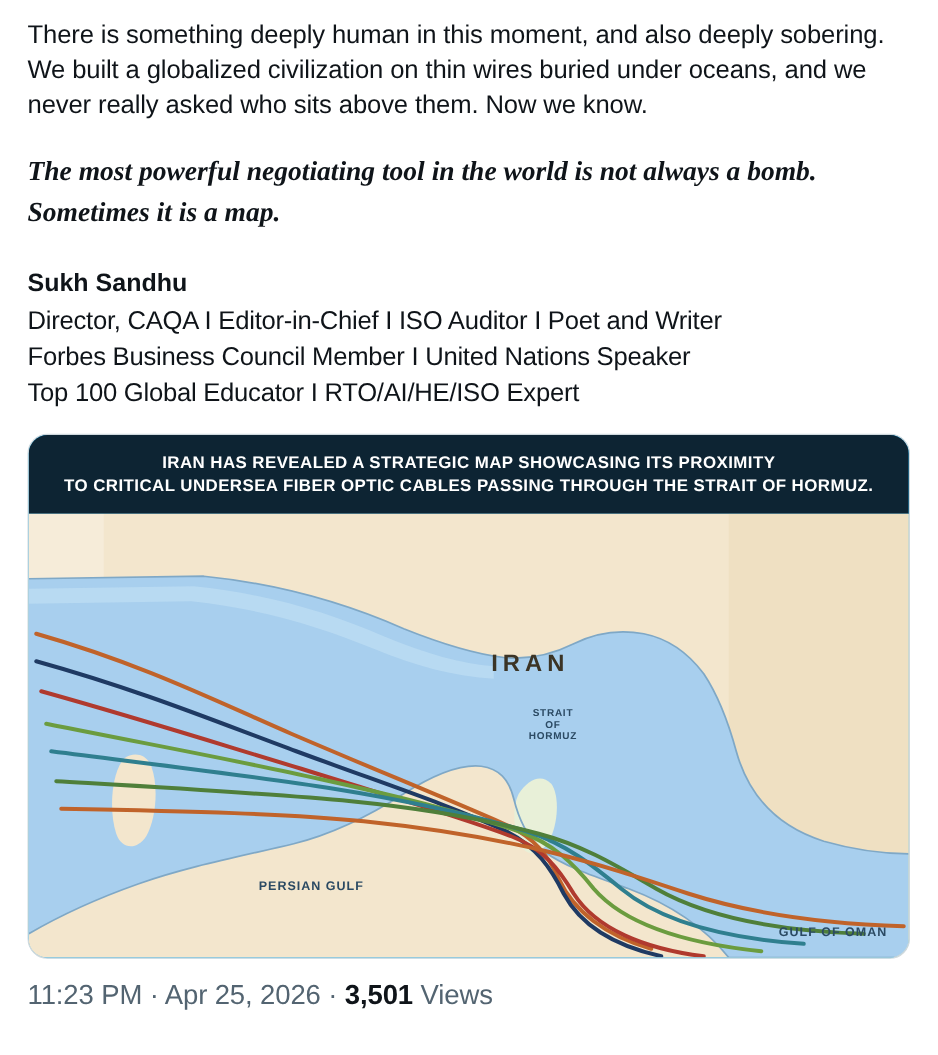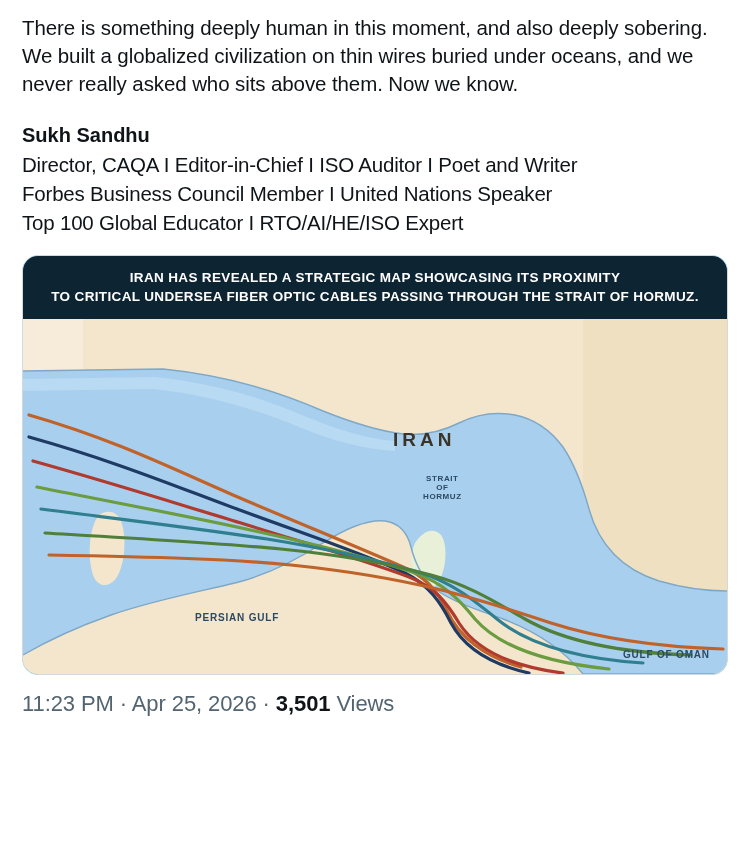--- a/index.html
+++ b/index.html
@@ -96,21 +96,21 @@
   }
   .lbl-hormuz {
     left: 400px; top: 155px;
     font-size: 8px;
     line-height: 9px;
     text-align: center;
     color: #2b4a63;
     letter-spacing: 0.6px;
   }
   .lbl-persian {
-    left: 172px; top: 293px;
+    left: 184px; top: 293px;
     font-size: 10px;
     color: #2b4a63;
     letter-spacing: 0.8px;
   }
   .lbl-gulfoman {
     left: 600px; top: 330px;
     font-size: 10px;
     color: #2b4a63;
     letter-spacing: 0.8px;
   }
@@ -124,20 +124,21 @@
   .footer .views-count {
     color: #0f1419;
     font-weight: bold;
   }
 </style>
 </head>
 <body>
 
 <div class="post">
   <p class="para">There is something deeply human in this moment, and also deeply sobering. We built a globalized civilization on thin wires buried under oceans, and we never really asked who sits above them. Now we know.</p>
+  <p class="quote">The most powerful negotiating tool in the world is not always a bomb. Sometimes it is a map.</p>
   <div class="sig-block">
     <p class="sig-name">Sukh Sandhu</p>
     <p class="sig-line">Director, CAQA I Editor-in-Chief I ISO Auditor I Poet and Writer</p>
     <p class="sig-line">Forbes Business Council Member I United Nations Speaker</p>
     <p class="sig-line">Top 100 Global Educator I RTO/AI/HE/ISO Expert</p>
   </div>
 </div>
 
 <div class="card">
   <div class="card-header">

